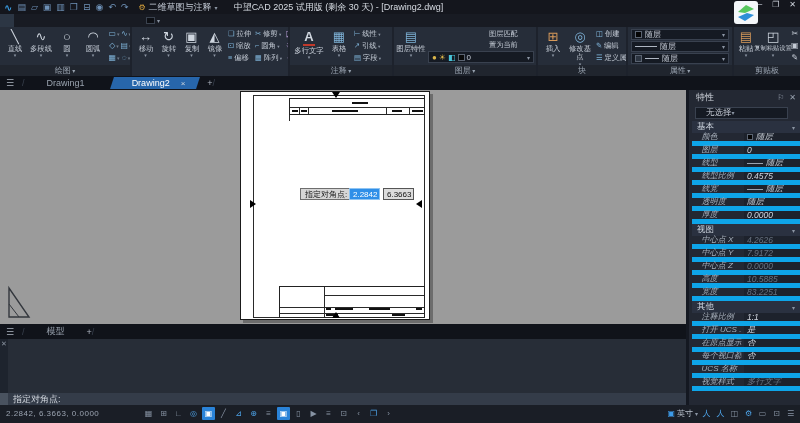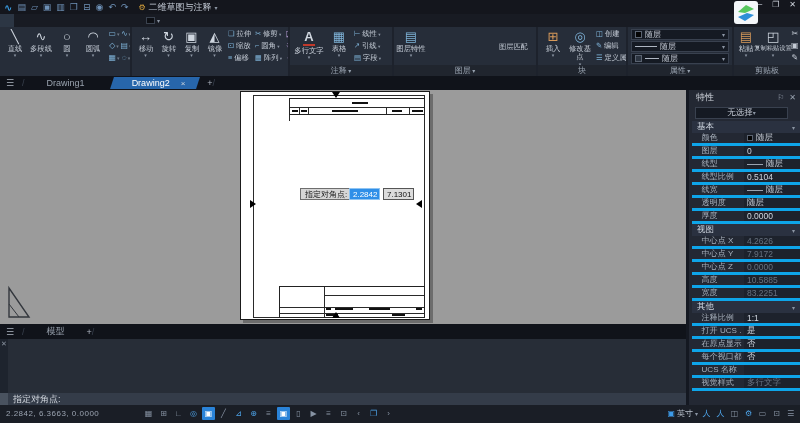--- a/index.html
+++ b/index.html
@@ -54,21 +54,21 @@
   .dgrid .gi{font-size:8px;color:#7fb3d8;text-align:center;line-height:12px;cursor:default;}
   .dgrid .gi::after{content:"▾";font-size:5px;color:#707b89;margin-left:1px;}
   .smallcol{display:flex;flex-direction:column;justify-content:flex-start;margin-left:2px;}
   .stxt{font-size:8px;line-height:12px;color:#c3cad4;white-space:nowrap;cursor:default;transform:scale(.92);transform-origin:left;}
   .stxt.caret::after{content:" ▾";font-size:5px;color:#8b95a3;}
   .stxt .sg{color:#7fb3d8;font-size:8px;margin-right:2px;}
   .toolcol{display:flex;flex-direction:column;margin-left:1px;}
   .toolcol .ti{font-size:8px;line-height:12px;color:#b59ad1;text-align:center;cursor:default;}
 
   
-  .lrows{display:flex;margin-left:12px;width:108px;align-items:center;}
+  .lrows{display:flex;flex-direction:column;margin-left:2px;width:108px;}
   .lrow{display:flex;align-items:center;height:11px;}
   .ltools{display:flex;gap:1px;}
   .ltools .li{width:9px;font-size:7px;line-height:11px;text-align:center;cursor:default;}
   .ltxt{font-size:8px;color:#c3cad4;margin-left:2px;white-space:nowrap;transform:scale(.9);transform-origin:left;}
   .ldrop{margin-top:1px;height:12px;background:#151a23;border:1px solid #39414f;display:flex;
          align-items:center;gap:2px;padding:0 3px;font-size:8px;cursor:default;}
   .ldrop .ld{font-size:8px;} .ldrop .y{color:#d9b44a;} .ldrop .c{color:#49c3d8;}
   .ldsw{width:7px;height:7px;background:#0a0a0a;border:1px solid #5a6371;display:inline-block;}
   .ldval{color:#c6ccd6;flex:1;}
   
@@ -141,28 +141,28 @@
 
   
   .rpanel{position:absolute;left:686px;top:90px;width:118px;height:315px;background:#232833;
           border-left:3px solid #141821;font-size:8.5px;}
   .rpscroll{position:absolute;right:0;top:0;width:4px;height:100%;background:#1b202a;}
   .rphead{position:absolute;left:3px;top:0;right:4px;height:14px;display:flex;align-items:center;
           justify-content:space-between;padding:0 4px;color:#d3d8e0;font-size:9px;}
   .rpico{display:flex;gap:5px;color:#98a2af;font-size:8px;}
   .rpsel{position:absolute;left:3px;top:15px;right:4px;height:15px;display:flex;align-items:center;gap:3px;padding:0 3px;}
   .rpdrop{flex:1;height:12px;background:#151a23;border:1px solid #39414f;display:flex;align-items:center;
-          justify-content:center;padding:0 20px;color:#c6ccd6;cursor:default;}
+          justify-content:flex-start;padding:0 10px;color:#c6ccd6;cursor:default;}
   .rptools{display:flex;gap:3px;}
   .rpt{color:#7fb3d8;font-size:9px;cursor:default;}
   .sec{position:relative;margin:0 4px 0 3px;}
   .secs{position:absolute;left:0;top:31px;right:0;bottom:0;overflow:hidden;}
   .sechead{height:12px;background:#2a3140;display:flex;align-items:center;justify-content:space-between;
            padding:0 5px;color:#ccd3dd;cursor:default;}
-  .prow{height:13px;display:flex;align-items:center;border-bottom:3px solid #0ea5e9;cursor:default;}
+  .prow{height:13px;display:flex;align-items:center;border-bottom:5px solid #0ea5e9;cursor:default;font-style:italic;}
   .plab{width:52px;padding-left:10px;color:#a7b0bc;white-space:nowrap;overflow:hidden;transform:scale(.95);transform-origin:left;}
   .pval{flex:1;height:100%;background:#1d222c;display:flex;align-items:center;gap:3px;padding:0 3px;color:#cfd5de;white-space:nowrap;overflow:hidden;}
   .prow.readonly .pval{color:#67717f;}
   .pfx-sw{display:none;width:6px;height:6px;background:#050505;border:1px solid #5a6371;}
   .pfx-ln{display:none;width:16px;height:0;border-top:1px solid #9aa3b0;}
   .prow.swatch .pfx-sw{display:inline-block;}
   .prow.line .pfx-ln{display:inline-block;}
 
   
   .ucsicon{position:absolute;left:6px;top:194px;}
@@ -183,20 +183,21 @@
         <span class="qicon"><i>⊟</i></span>
         <span class="qicon"><i>◉</i></span>
         <span class="qicon"><i>↶</i></span>
         <span class="qicon"><i>↷</i></span>
     </div>
     <div class="workspace">
       <span class="gear">⚙</span>
       <span>二维草图与注释</span>
       <span class="car7">▾</span>
     </div>
+    <span class="wtitle">中望CAD 2025 试用版 (剩余 30 天) - [Drawing2.dwg]</span>
     <div class="winctl">
       <span>─</span>
       <span>❐</span>
       <span>✕</span>
     </div>
   </div>
   <div class="badge">
     <svg width="20" height="18" viewBox="0 0 20 18">
       <path d="M2 8 L10 1 L18 5 L9 9 Z" fill="#57c75e"></path>
       <path d="M2 13 L11 9 L18 11 L9 17 Z" fill="#2e8fd8"></path>
@@ -246,20 +247,21 @@
         </div>
         <div class="dgrid">
           <span class="gi"><i>▭</i></span>
             <span class="gi"><i>∿</i></span>
             <span class="gi"><i>◇</i></span>
             <span class="gi"><i>▤</i></span>
             <span class="gi"><i>▦</i></span>
             <span class="gi"><i>◌</i></span>
         </div>
       </div>
+      <div class="plabel">绘图</div>
     </div>
 
     <div class="panel" style="width:156px">
       <div class="pbody">
         <div class="bigbtns">
           <div class="bigbtn" style="width:23px">
               <span class="bicon">↔</span>
               <span class="blabel">移动</span>
             </div>
             <div class="bigbtn" style="width:23px">
@@ -473,21 +475,21 @@
       </div>
     </div>
 
     <div class="grip down" style="left:332px;top:2px"></div>
     <div class="grip up" style="left:332px;top:222px"></div>
     <div class="grip right" style="left:250px;top:110px"></div>
     <div class="grip left" style="left:416px;top:110px"></div>
 
     <span class="dynlabel">指定对角点:</span>
     <span class="dynf f1">2.2842</span>
-    <span class="dynf f2">7.1301</span>
+    <span class="dynf f2">6.3663</span>
 
     <svg class="ucsicon" width="26" height="36" viewBox="0 0 26 36">
       <polygon points="3,4 3,33 23,33" fill="none" stroke="#33373d" stroke-width="1.4"></polygon>
       <line x1="3" y1="20" x2="13" y2="33" stroke="#33373d" stroke-width="1"></line>
     </svg>
   </div>
 
   <div class="layouttabs">
     <span class="tbmenu">☰</span>
     <span class="tabsep">/</span>
@@ -647,21 +649,21 @@
             <div class="prow line">
             <span class="plab">线型</span>
             <span class="pval">
                 <i class="pfx-ln"></i>
                 <span>随层</span>
               </span>
           </div>
             <div class="prow">
             <span class="plab">线型比例</span>
             <span class="pval">
-                <span>0.5104</span>
+                <span>0.4575</span>
               </span>
           </div>
             <div class="prow line">
             <span class="plab">线宽</span>
             <span class="pval">
                 <i class="pfx-ln"></i>
                 <span>随层</span>
               </span>
           </div>
             <div class="prow">

